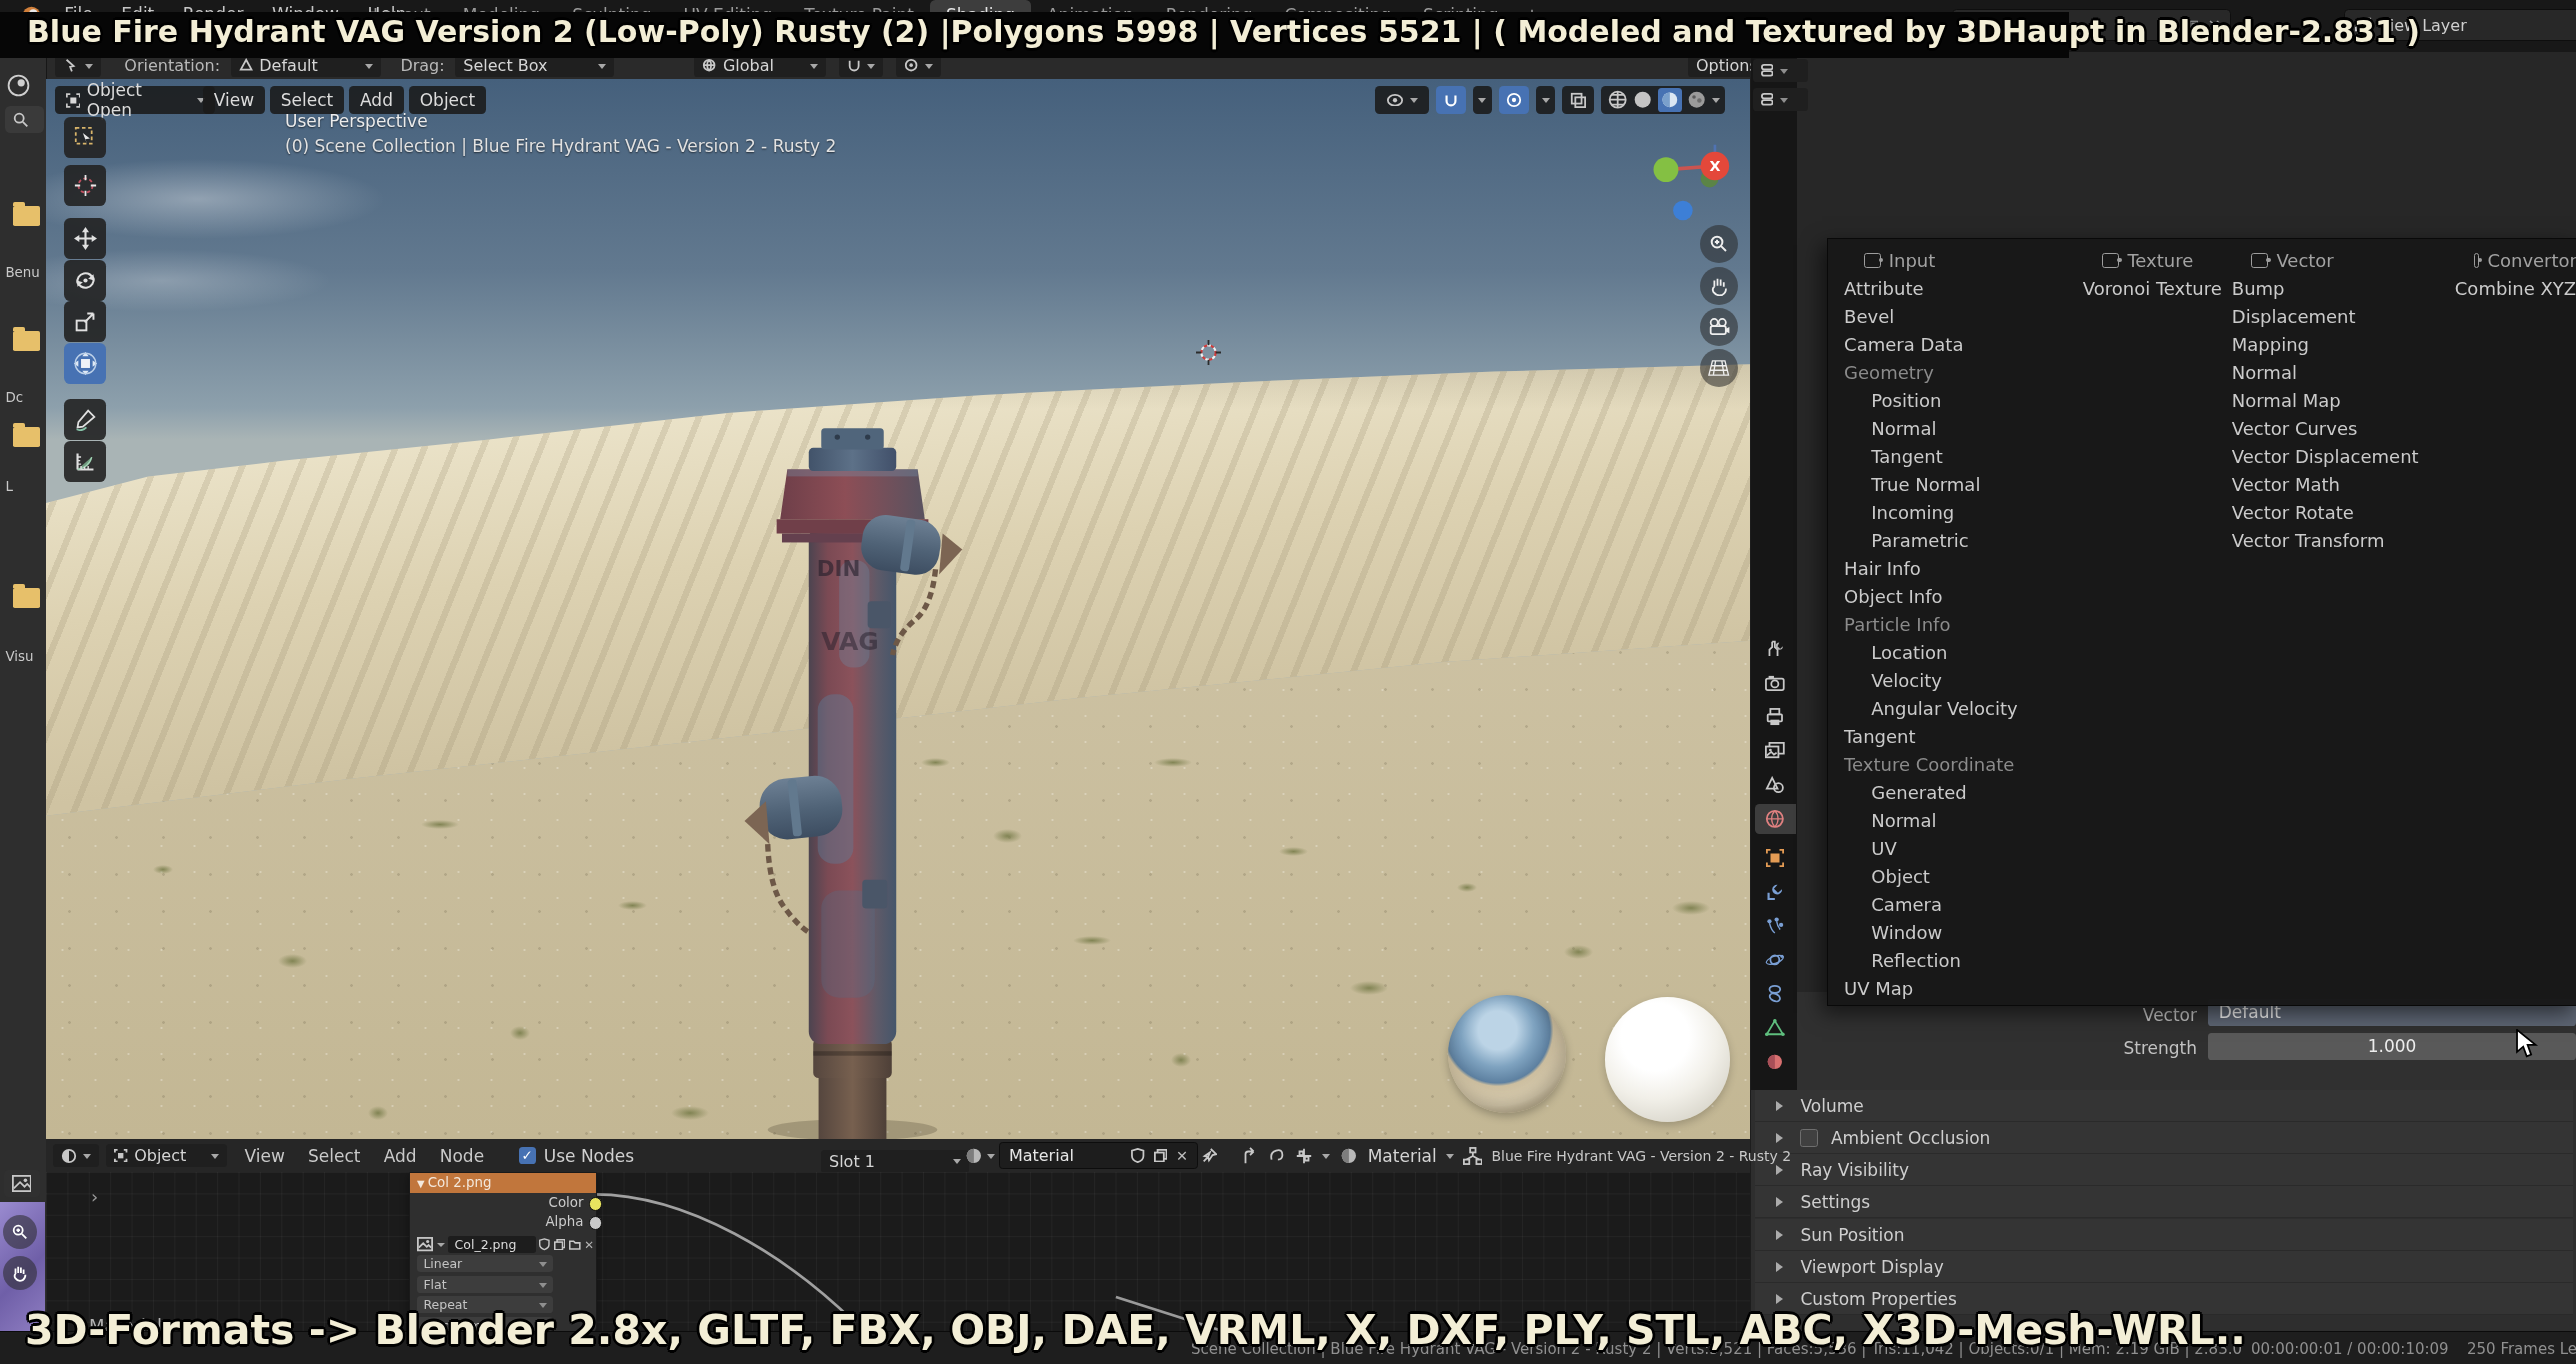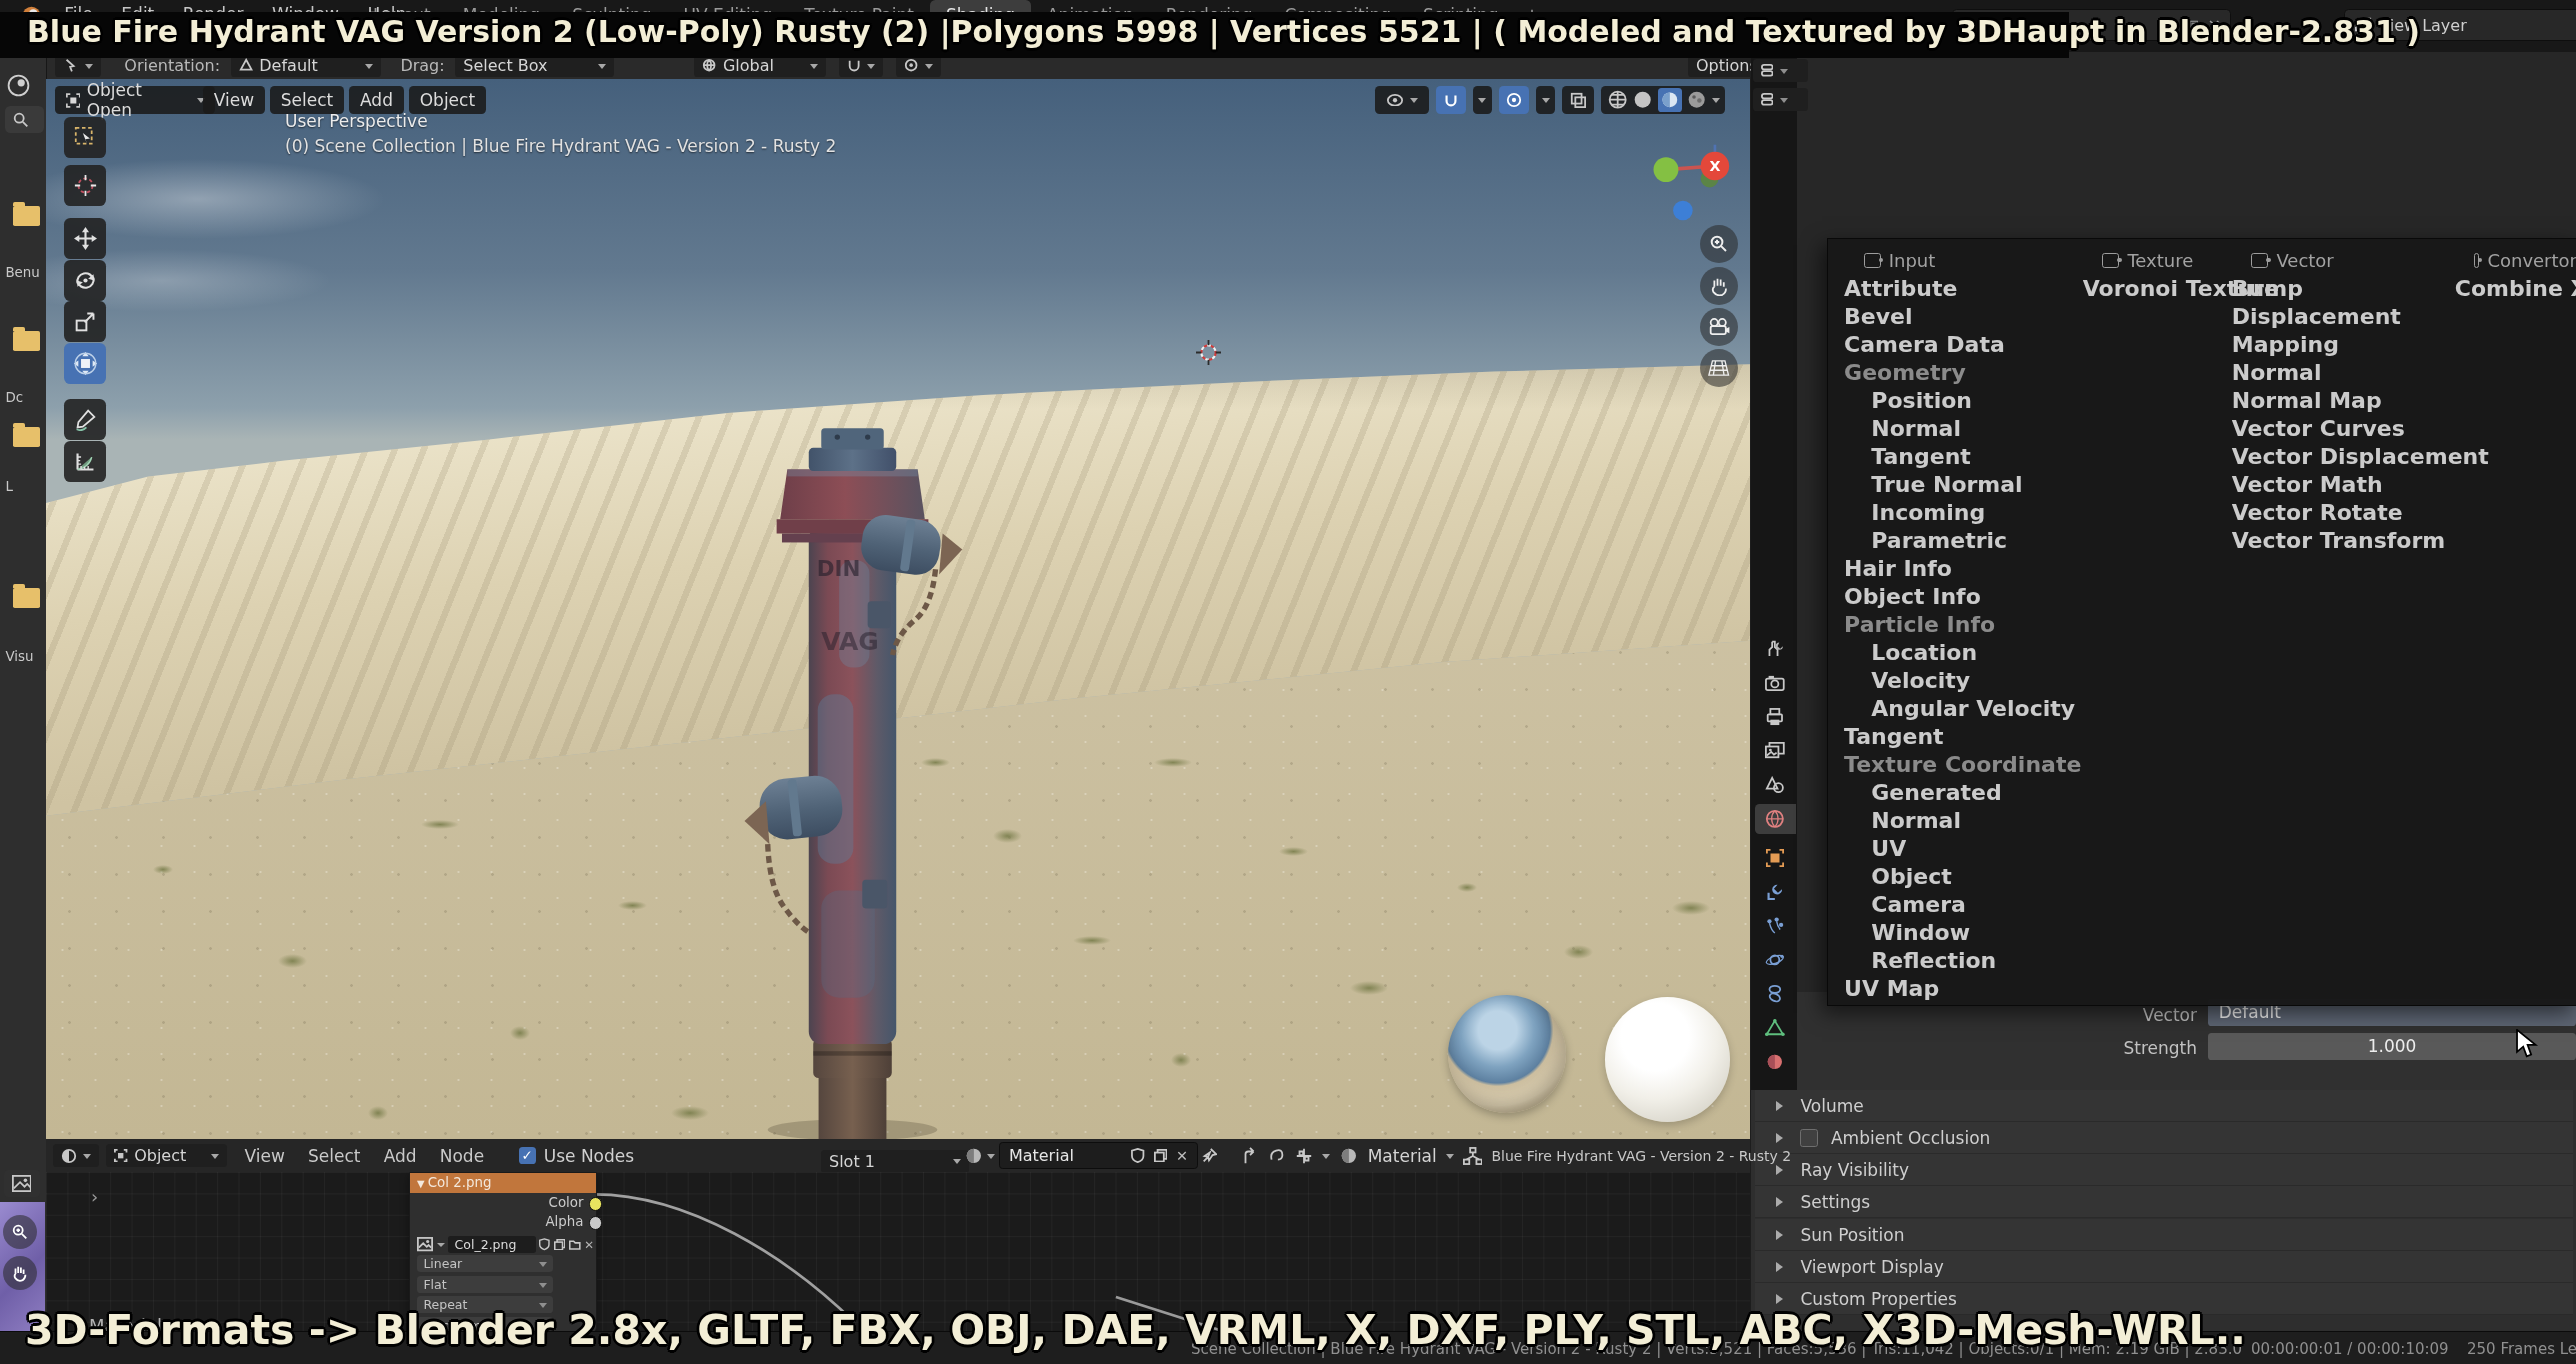--- a/index.html
+++ b/index.html
@@ -36,21 +36,21 @@
   #props{left:1751px;top:52px;width:825px;height:1279px;background:#272727;}
   #ptab-strip{position:absolute;left:0;top:0;width:46px;height:1279px;background:#161616;}
   .ptab{position:absolute;left:3.6px;width:41px;height:30px;display:flex;align-items:center;justify-content:center;border-radius:4.5px 0 0 4.5px;}
   .ptab.active{background:#3d3d3d;}
   .prow{position:absolute;left:3.6px;width:818px;height:31px;display:flex;align-items:center;gap:12.5px;background:#343434;border-bottom:0.9px solid #2a2a2a;font-size:17px;color:#cfcfcf;}
   .tri{display:inline-block;width:0;height:0;border:5.4px solid transparent;border-left:7.1px solid #ababab;margin-left:21.4px;}
   
   #add-menu{left:1827px;top:238px;width:749px;height:766px;background:rgba(24,24,24,.985);border:0.9px solid #090909;box-shadow:-5.4px 7.1px 19.7px rgba(0,0,0,.55);z-index:40;overflow:hidden;}
   .am-col{position:absolute;top:7.1px;}
   .am-head{display:flex;align-items:center;gap:8px;height:29px;color:#a2a2a2;font-size:18px;padding-left:1.8px;}
-  .am-item{height:28px;line-height:28px;font-size:22px;color:#cbcbcb;white-space:nowrap;padding-left:1.8px;font-weight:bold;}
+  .am-item{height:28px;line-height:28px;font-size:18px;color:#cbcbcb;white-space:nowrap;padding-left:1.8px;}
   .am-item.indent{padding-left:29px;}
   .am-item.muted{color:#8b8b8b;}
   .node-ico{width:15px;height:12.5px;border:1.8px solid #9d9d9d;border-radius:2.7px;position:relative;}
   .node-ico::after{content:"";position:absolute;right:-3.6px;top:3.6px;width:4.5px;height:4.5px;border-radius:50%;background:#9d9d9d;}
   
   #shader{left:46px;top:1139px;width:1704px;height:192px;background:#232323;}
   #shader-head{position:absolute;left:0;top:0;width:1704px;height:33px;background:#262626;border-bottom:0.9px solid #161616;}
   .sh-menu{font-size:17px;color:#c9c9c9;padding:0 11.6px;}
   #node-canvas{position:absolute;left:0;top:33px;width:1704px;height:159px;background:#1b1b1b;
      background-image:linear-gradient(rgba(255,255,255,.045) 0.9px,transparent 0.9px),linear-gradient(90deg,rgba(255,255,255,.045) 0.9px,transparent 0.9px);

